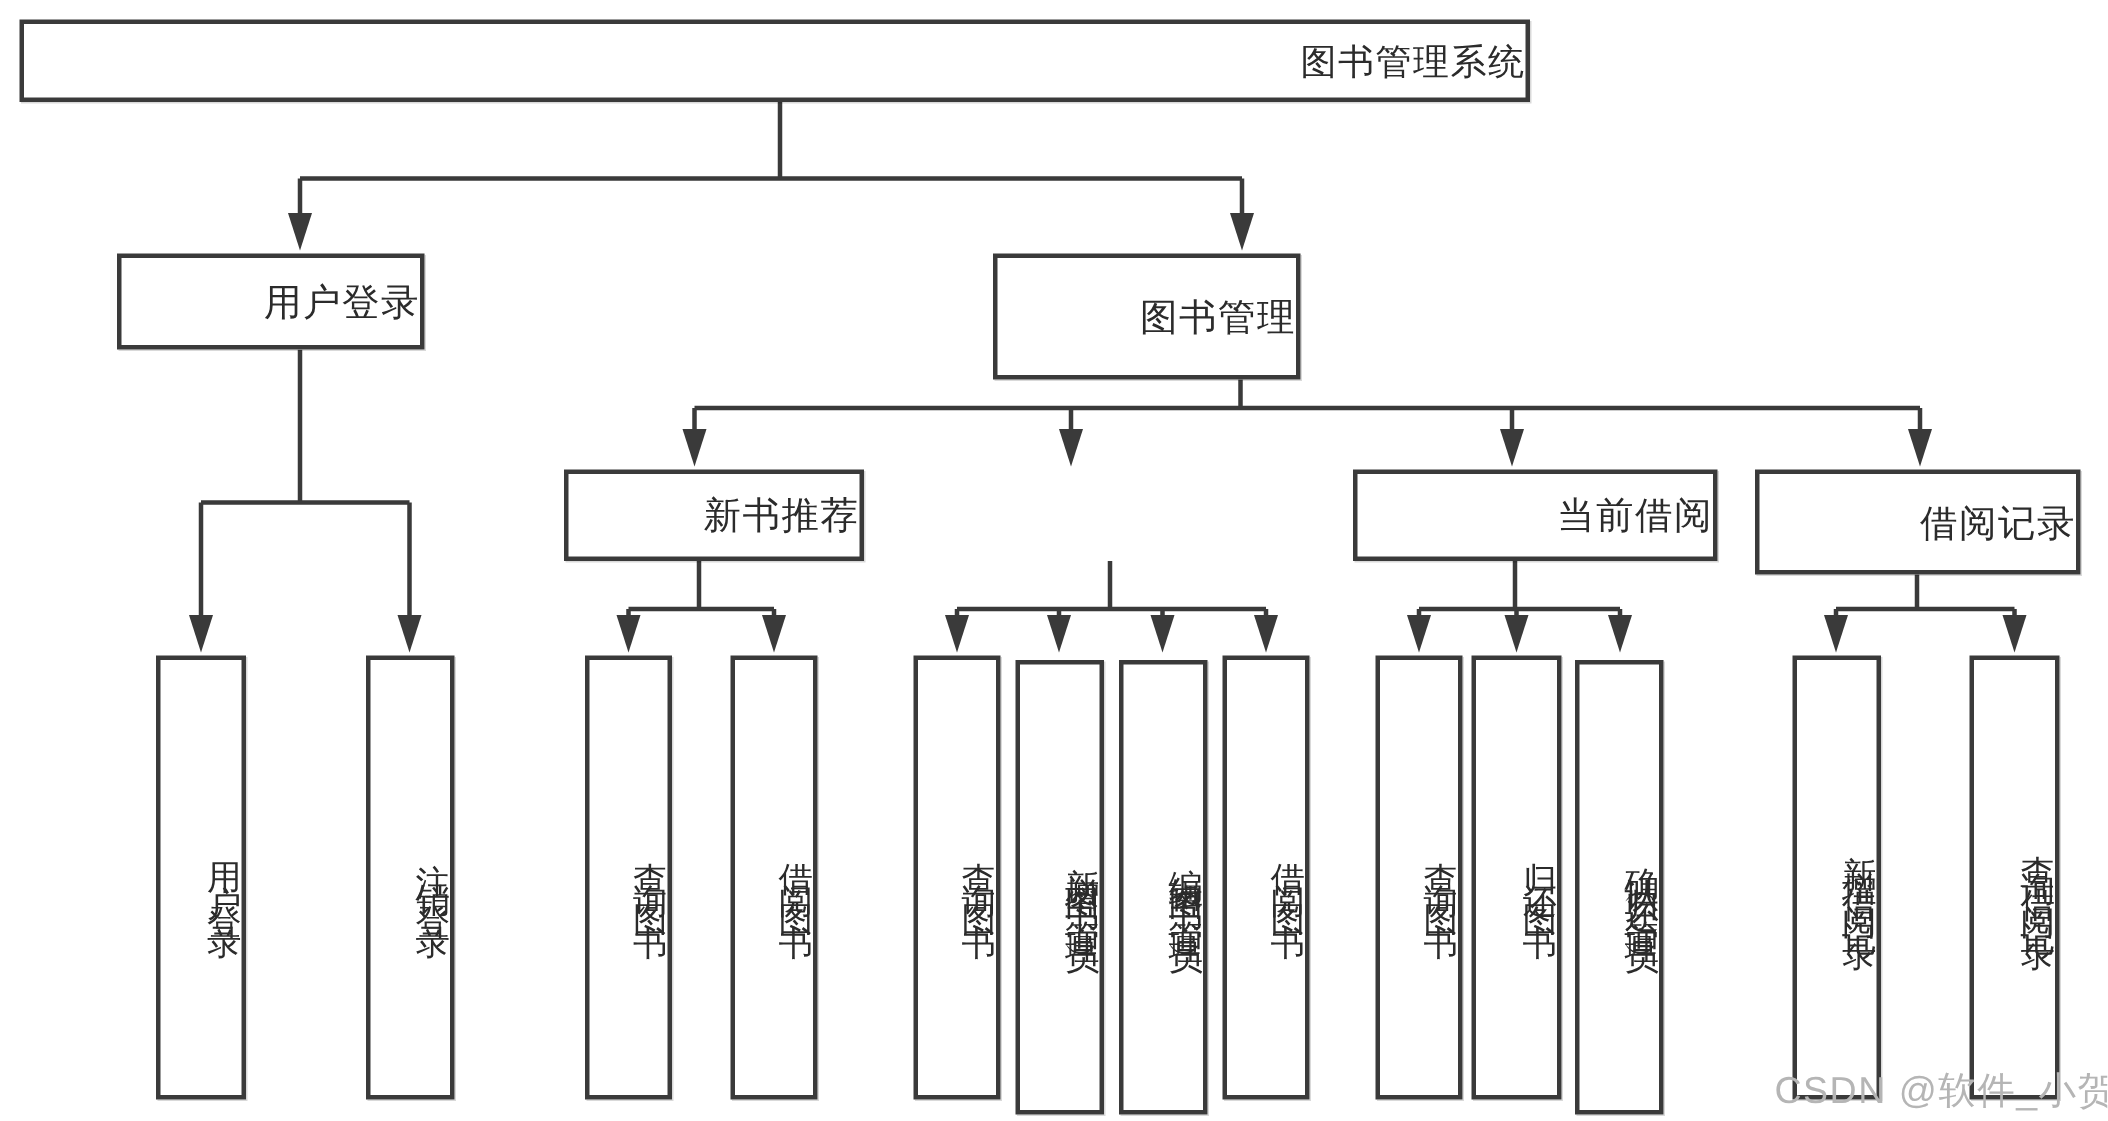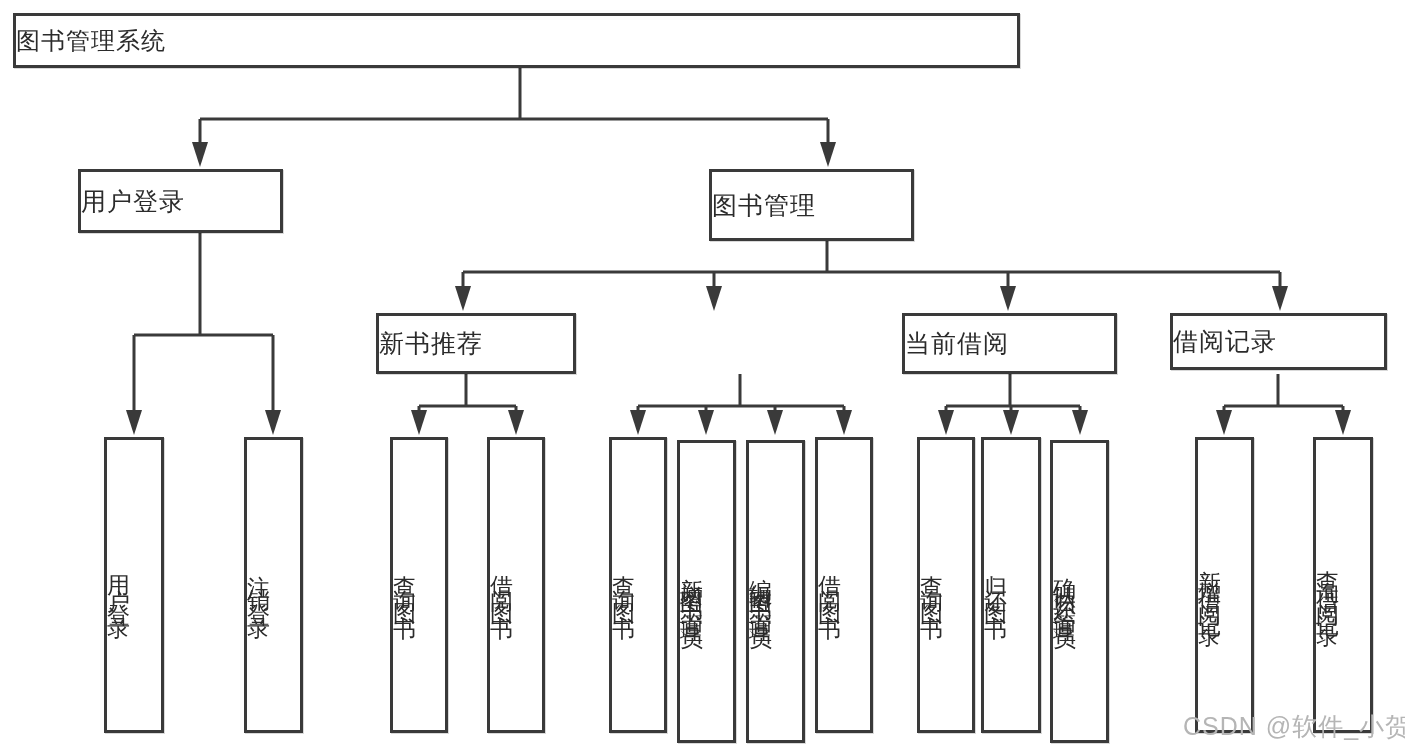--- a/index.html
+++ b/index.html
@@ -8,21 +8,21 @@
     --background:#ffffff;
     --watermark:#b5b5b5;
   }
   html,body{margin:0;padding:0;background:var(--background);}
   .stage{
     position:relative;width:1405px;height:747px;background:var(--background);
     font-family:"Liberation Sans","DejaVu Sans",sans-serif;overflow:hidden;
   }
   .box{
     position:absolute;box-sizing:border-box;border:3px solid var(--line);
-    background:var(--background);display:flex;align-items:center;justify-content:flex-start;
+    background:var(--background);display:flex;align-items:center;justify-content:flex-end;
     box-shadow:1px 1px 0 rgba(0,0,0,0.15);
   }
   .lbl{
     font-size:25px;color:var(--text);letter-spacing:1px;white-space:nowrap;
   }
   .root .lbl{font-size:24px;}
   .vbox{width:58px;}
   .vlbl{
     writing-mode:vertical-rl;text-orientation:mixed;font-size:23px;line-height:1;
     color:var(--text);white-space:nowrap;
@@ -86,31 +86,31 @@
     </g>
   </svg>
 
   <div class="box root" style="left:13px;top:13px;width:1007px;height:55px">
     <span class="lbl">图书管理系统</span>
   </div>
 
   <div class="box" style="left:78px;top:169px;width:205px;height:64px">
     <span class="lbl">用户登录</span>
   </div>
-  <div class="box" style="left:709px;top:169px;width:205px;height:72px">
+  <div class="box" style="left:662px;top:169px;width:205px;height:84px">
     <span class="lbl">图书管理</span>
   </div>
 
   <div class="box" style="left:376px;top:313px;width:200px;height:61px">
     <span class="lbl">新书推荐</span>
   </div>
-  <div class="box" style="left:902px;top:313px;width:215px;height:61px">
+  <div class="box" style="left:902px;top:313px;width:243px;height:61px">
     <span class="lbl">当前借阅</span>
   </div>
-  <div class="box" style="left:1170px;top:313px;width:217px;height:57px">
+  <div class="box" style="left:1170px;top:313px;width:217px;height:70px">
     <span class="lbl">借阅记录</span>
   </div>
 
   <div class="box vbox" style="left:104px;top:437px;width:60px;height:296px">
     <span class="vlbl sp4">用户登录</span>
   </div>
   <div class="box vbox" style="left:244px;top:437px;width:59px;height:296px">
     <span class="vlbl sp4">注销登录</span>
   </div>
 

